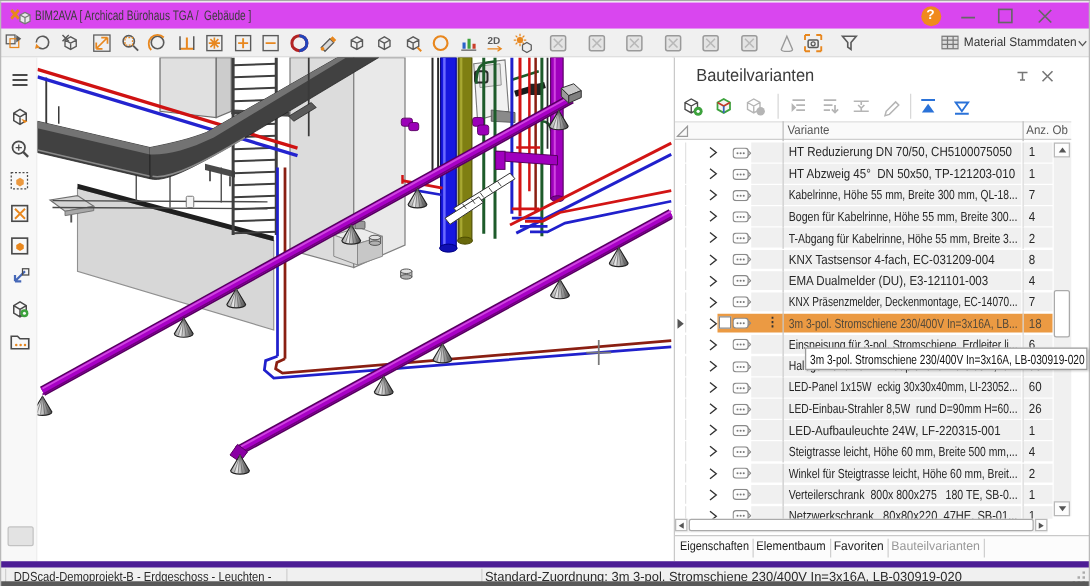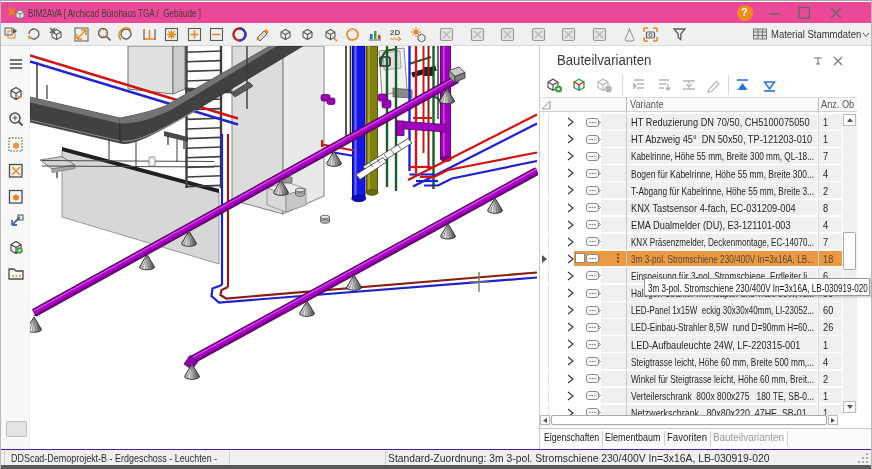--- a/index.html
+++ b/index.html
@@ -1,29 +1,29 @@
 <!DOCTYPE html>
 <html><head><meta charset="utf-8">
 <style>
 * { margin:0; padding:0; box-sizing:border-box; }
 html,body { width:872px; height:469px; overflow:hidden; background:#fff;
   font-family:"Liberation Sans", sans-serif; }
 .abs { position:absolute; }
 #win { position:relative; width:872px; height:469px; background:#fff;
   border-top:1px solid #a6a6a6; }
-#titlebar { left:0; top:1px; width:872px; height:21px; background:#ec4899; }
+#titlebar { left:0; top:1px; width:872px; height:21px; background:#d946ef; }
 #title-text { left:28px; top:5px; font-size:11px; color:#3c3c3c; white-space:nowrap; }
 #toolbar { left:0; top:22px; width:872px; height:23px; background:#f0f0f0;
   border-bottom:1px solid #d9d9d9; }
 #sidebar { left:0; top:45px; width:30px; height:403px; background:#f8f8f8; border-right:1px solid #ececec; }
 #canvas { left:30px; top:45px; width:508px; height:403px; background:#fff; }
 #panel { left:539px; top:45px; width:333px; height:403px; background:#fff;
   border-left:1px solid #c9c9c9; }
 #statusbar { left:0; top:448px; width:872px; height:16px; background:#f0f0f0;
-  border-top:1px solid #4c1d95; font-size:10px; color:#2a2a2a; }
+  border-top:5px solid #4c1d95; font-size:10px; color:#2a2a2a; }
 #bottomstrip { left:0; top:464px; width:872px; height:5px; background:#595959; }
 </style></head><body>
 <div id="win">
 <div class="abs" id="titlebar">
       <svg class="abs" style="left:7px;top:3px" width="18" height="17" viewBox="0 0 18 17">
         <path d="M2 3 L8 10 M8 3 L2 10" stroke="#e8871e" stroke-width="2.2" fill="none"></path>
         <path d="M9 7 l4 -2 4 2 v5 l-4 2 -4 -2 z" fill="#e9e9e9" stroke="#777" stroke-width="1"></path>
         <path d="M9 7 l4 2 4 -2 M13 9 v5" stroke="#777" stroke-width="1" fill="none"></path>
       </svg>
       <div class="abs" id="title-text" style="transform:scaleX(0.735);transform-origin:0 0">BIM2AVA [ Archicad Bürohaus TGA /&nbsp; Gebäude ]</div>

